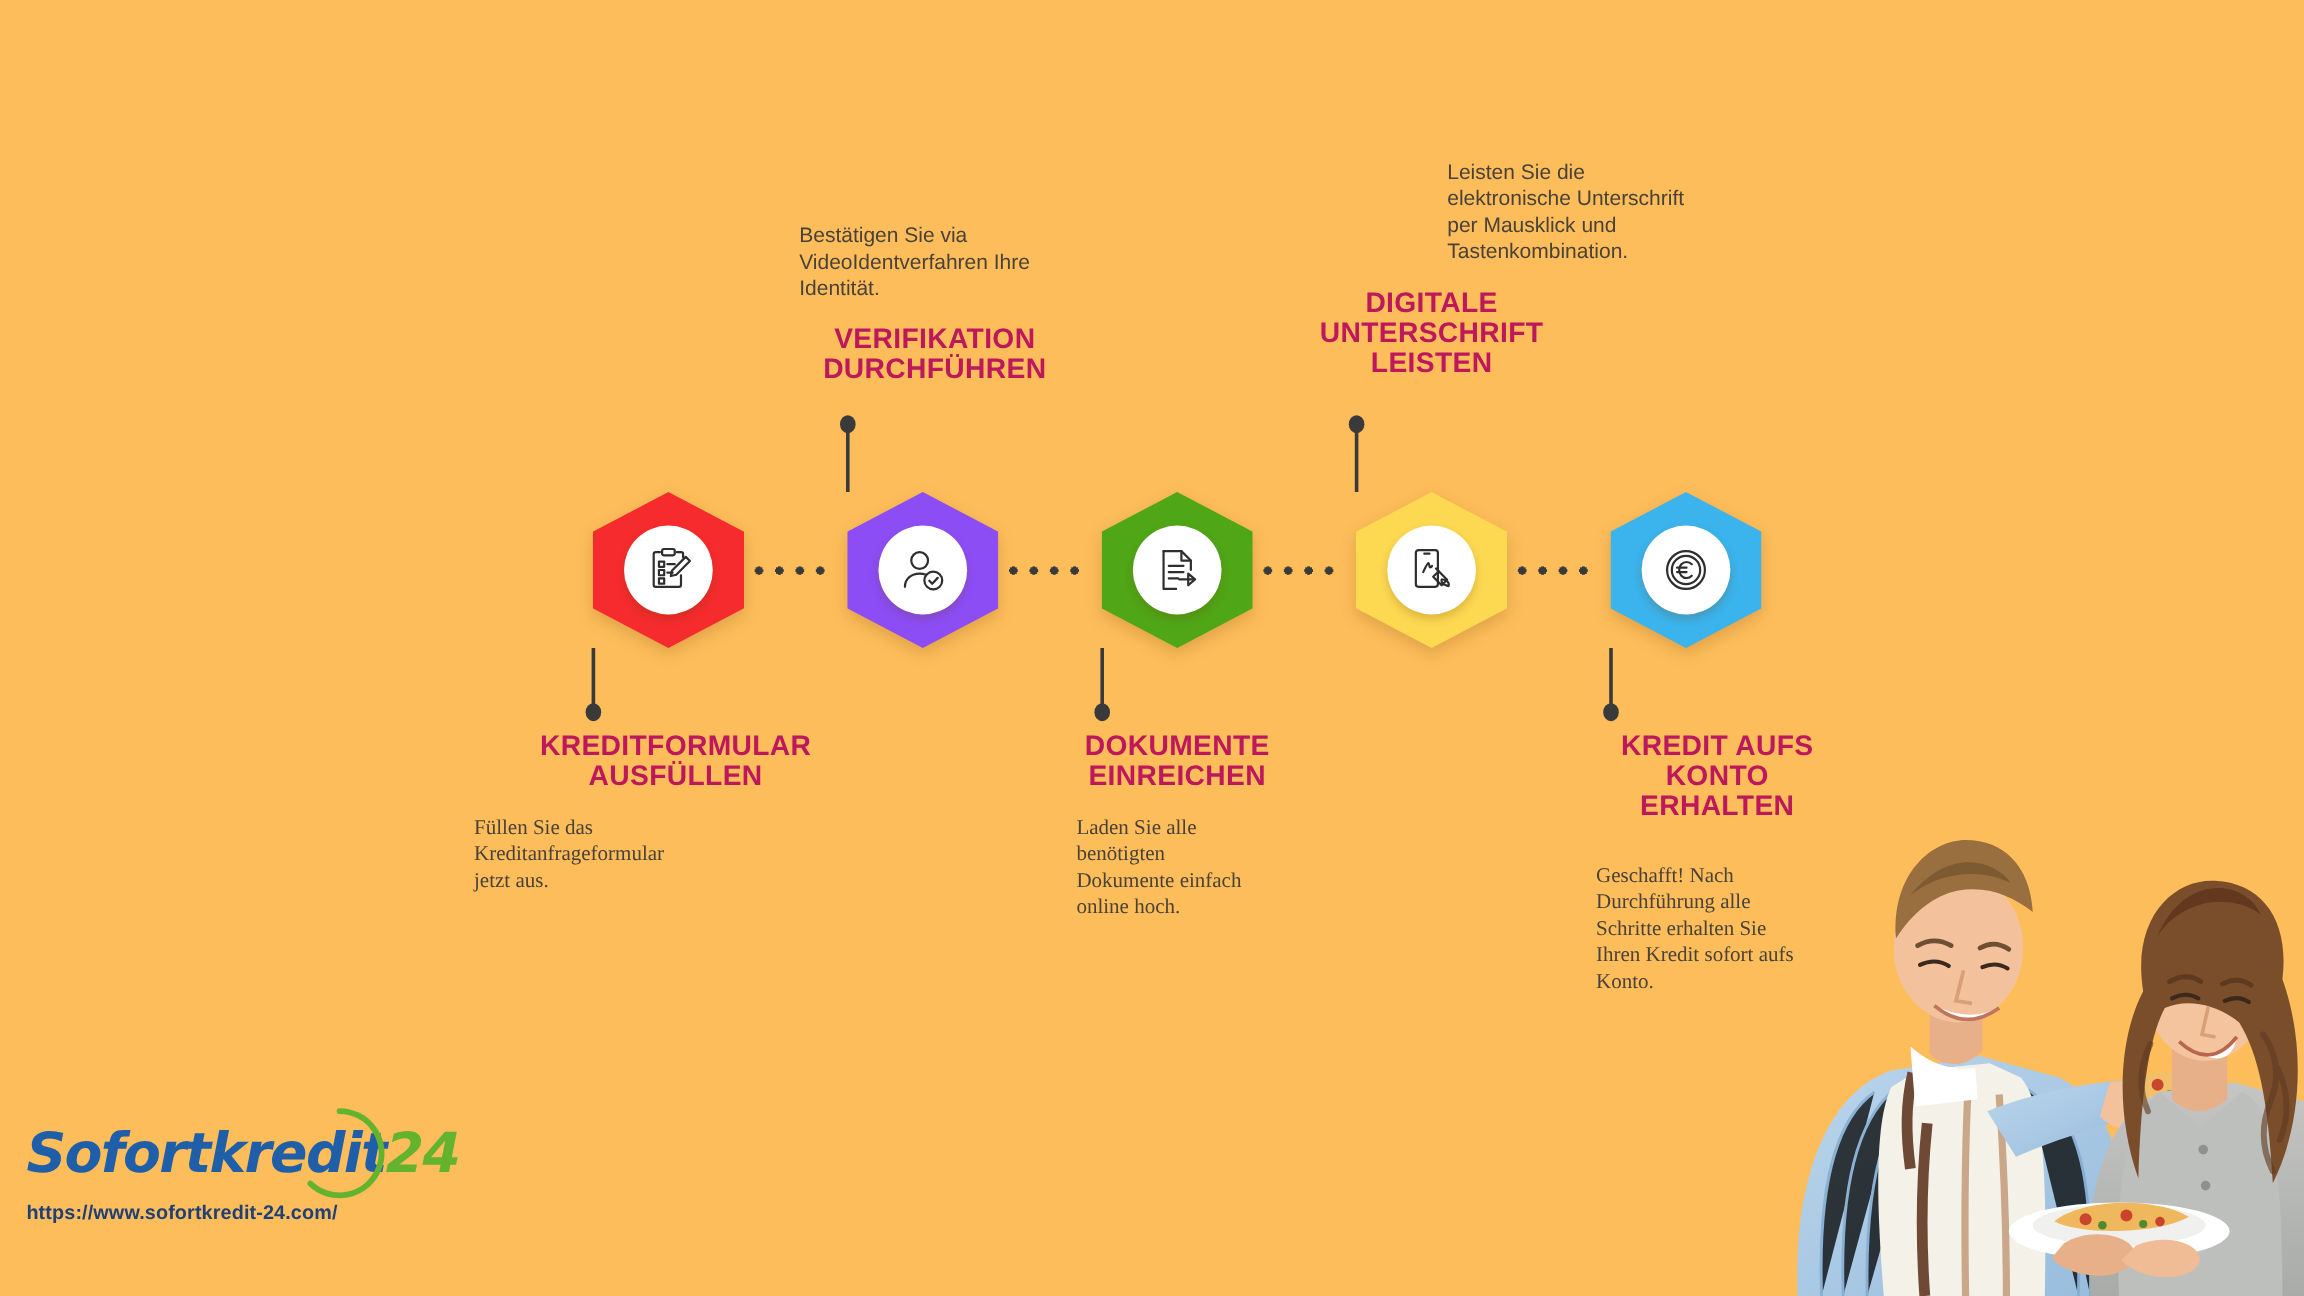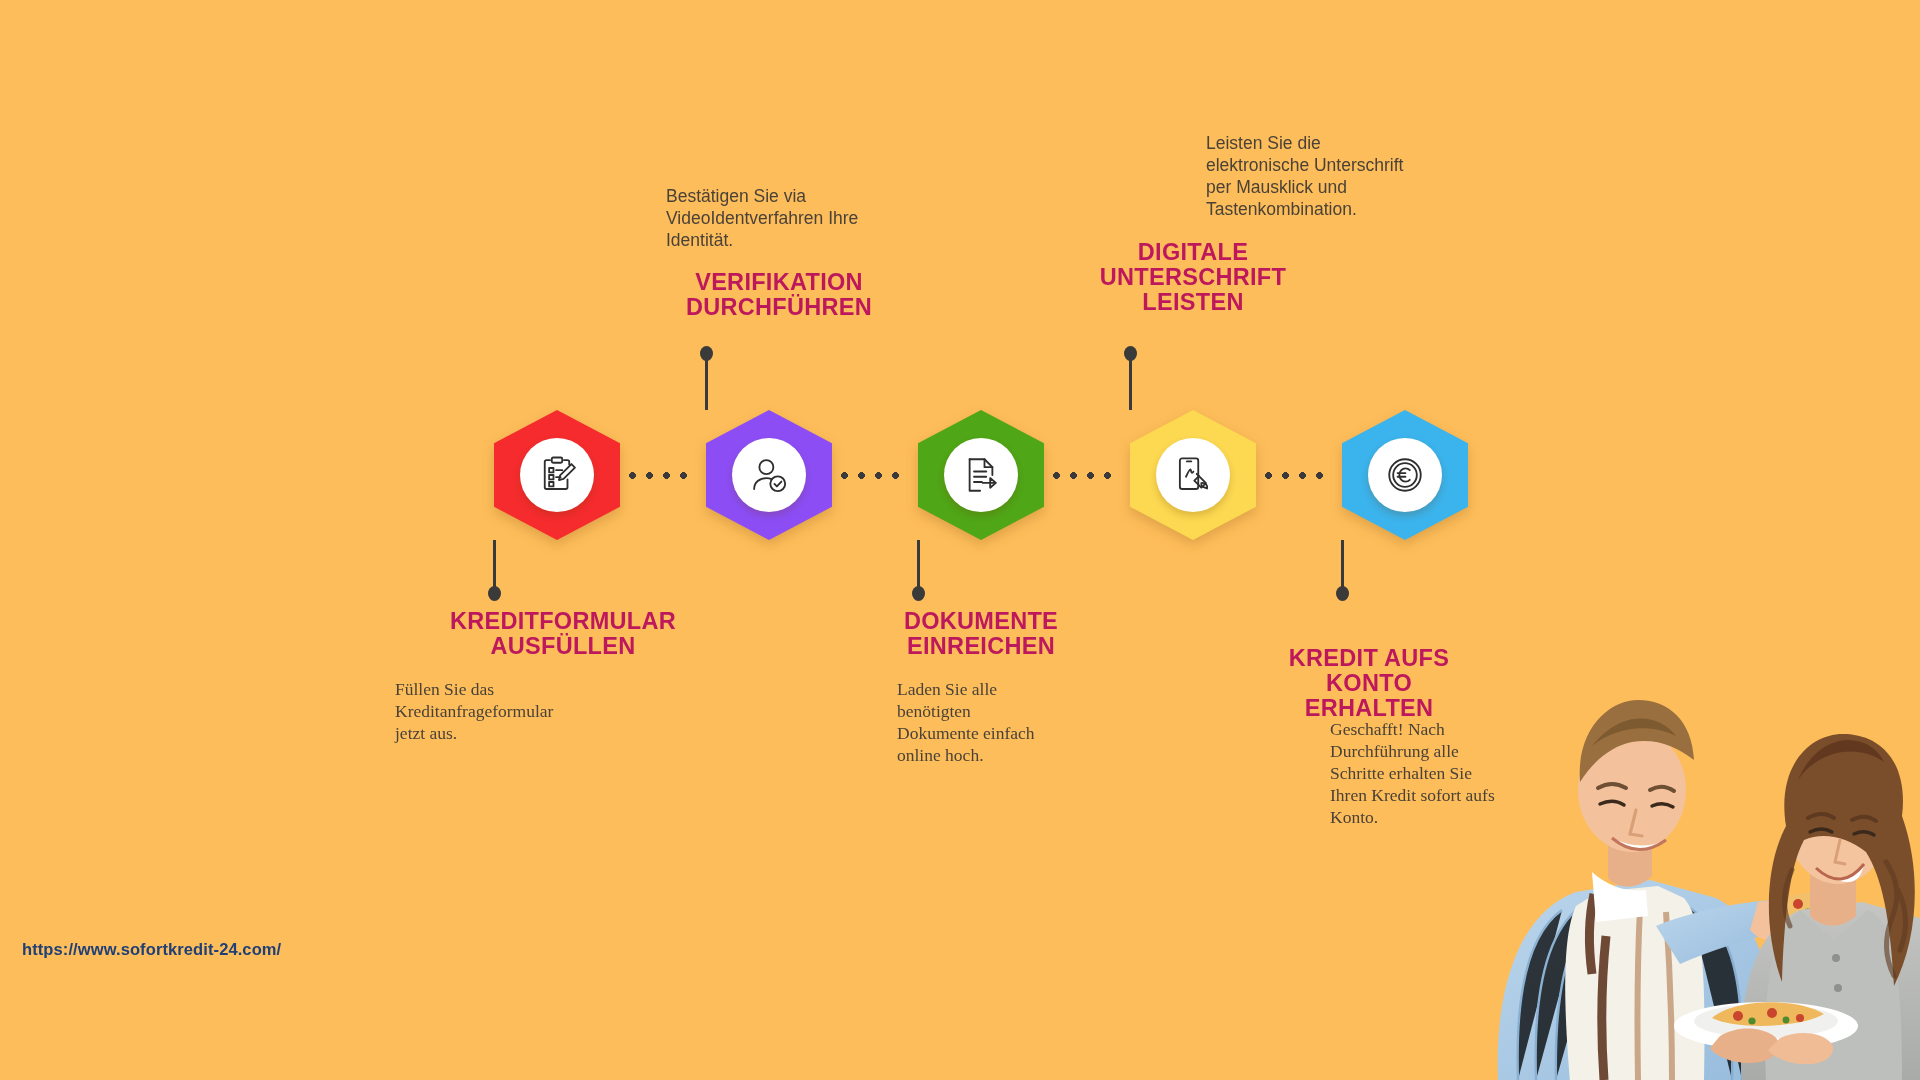--- a/index.html
+++ b/index.html
@@ -252,34 +252,40 @@
           <circle cx="24" cy="24" r="18"></circle>
           <circle cx="24" cy="24" r="13.5"></circle>
           <path d="M29.5 18.5c-1.2-1.3-3-2.1-5-2.1-3.9 0-7 3.4-7 7.6s3.1 7.6 7 7.6c2 0 3.8-.8 5-2.1"></path>
           <path d="M15.5 21.8h9M15.5 26h9"></path>
         </svg>
       </div>
     </div>
     <div class="stem" style="top:130px; height:51px;"></div>
     <div class="stem-dot" style="top:176px;"></div>
   </div>
-  <div class="txt" style="left:1179px; top:609px; width:380px;margin-top:37px;">
+  <div class="txt" style="left:1241px; top:609px; width:380px;">
     <div class="step-title">KREDIT AUFS
 KONTO
 ERHALTEN</div>
   </div>
   <div class="txt desc-below" style="left:1330px; top:719px; width:220px;">
     <div class="step-desc">Geschafft! Nach
 Durchführung alle
 Schritte erhalten Sie
 Ihren Kredit sofort aufs
 Konto.</div>
   </div>
 
   <div id="logo-block">
+    <div class="logo-row">
+      <span class="logo-word logo-a">Sofortkredit</span><span class="logo-word logo-b">24</span>
+      <svg id="logo-arc" viewBox="0 0 80 80">
+        <path d="M40 4 a36 36 0 1 1 -25 62" fill="none" stroke="#63B32E" stroke-width="5" stroke-linecap="round"></path>
+      </svg>
+    </div>
     <div id="logo-url">https://www.sofortkredit-24.com/</div>
   </div>
 
   <div id="photo">
     <svg width="440" height="440" viewBox="0 0 440 440">
       <defs>
         <clipPath id="pclip">
             <rect x="0" y="0" width="440" height="440"></rect>
           </clipPath>
         <linearGradient id="shirtG" x1="0" y1="0" x2="1" y2="1">

